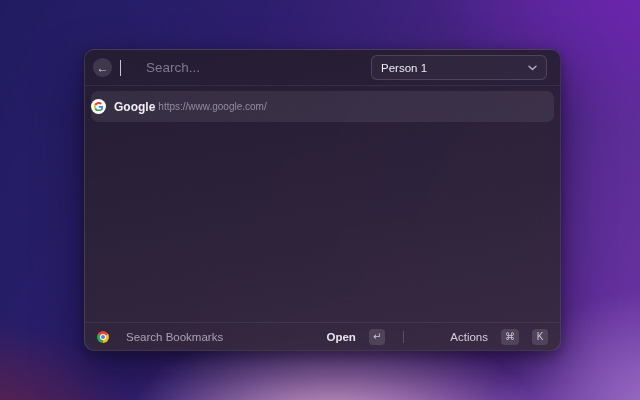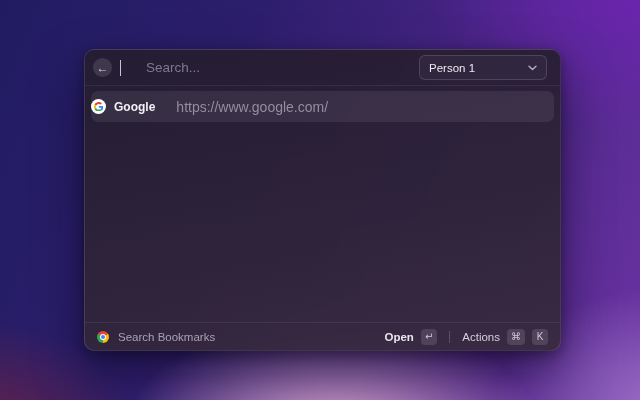--- a/index.html
+++ b/index.html
@@ -41,53 +41,53 @@
               background:rgba(255,255,255,.12); color:#d8d4de;
               display:flex; align-items:center; justify-content:center; flex:0 0 auto; }
   .back-btn span { font-size:12px; line-height:1; transform:translateY(-.5px); }
   .search-wrap { flex:1; display:flex; align-items:center; min-width:0; position:relative; }
   .caret { width:1px; height:16px; background:#c9c4d4; margin-right:1px; flex:0 0 auto; }
   .search-wrap input {
     flex:1; background:transparent; border:none; outline:none;
     font-family:inherit; font-size:13.5px; color:#ece9f1; min-width:0;padding-left:24px;
   }
   .search-wrap input::placeholder { color:#7f7990; }
-  .dropdown { flex:0 0 auto; width:128px; height:25px; border-radius:6px;
+  .dropdown { flex:0 0 auto; width:176px; height:25px; border-radius:6px;
               background:rgba(255,255,255,.035); border:1px solid rgba(255,255,255,.14);
               display:flex; align-items:center; padding:0 9px; cursor:pointer; }
   .dropdown .dd-label { font-size:11.5px; color:#ece9f1; flex:1; }
   .dropdown svg { flex:0 0 auto; }
 
   
   .results { flex:1; padding:5px 6px; overflow:hidden; }
   .row { height:31px; border-radius:7px; display:flex; align-items:center;
          padding:0 0; cursor:pointer; }
   .row.selected { background:rgba(255,255,255,.075); }
   .g-circle { width:15px; height:15px; border-radius:50%; background:#fff; flex:0 0 auto;
               display:flex; align-items:center; justify-content:center; }
   .row .title { font-size:12px; font-weight:700; color:#f2f0f5; margin-left:8px; white-space:nowrap; }
-  .row .url { font-size:14px; color:#948da0; margin-left:21px; white-space:nowrap;
+  .row .url { font-size:10px; color:#948da0; margin-left:3px; white-space:nowrap;
               overflow:hidden; text-overflow:ellipsis; }
 
   
   .ftr { height:28px; flex:0 0 28px; border-top:1px solid rgba(255,255,255,.07);
          display:flex; align-items:center; padding:0 12px; }
-  .ftr-left { display:flex; align-items:center; gap:9px; flex:1; min-width:0; }
+  .ftr-left { display:flex; align-items:center; gap:17px; flex:1; min-width:0; }
   .chrome { width:12px; height:12px; border-radius:50%; position:relative; flex:0 0 auto;
             background:conic-gradient(from 60deg,
               var(--google-yellow,#FBBC05) 0 120deg,
               var(--google-green,#34A853) 0 240deg,
               var(--google-red,#EA4335) 0 360deg); }
   .chrome::before { content:""; position:absolute; inset:3px; border-radius:50%; background:#fff; }
   .chrome::after  { content:""; position:absolute; inset:4px; border-radius:50%;
                     background:var(--google-blue,#4285F4); }
   .src-label { font-size:11.5px; color:#a9a2b5; white-space:nowrap; }
-  .ftr-right { display:flex; align-items:center; gap:7px; }
+  .ftr-right { display:flex; align-items:center; gap:13px; }
   .act-label { font-size:11.5px; color:#e9e6ee; font-weight:700; }
-  .act-label.secondary { font-weight:400; color:#d4cfdc; }
+  .act-label.secondary { font-weight:400; color:#d4cfdc;margin-left:28px; }
   kbd { font-family:inherit; font-size:10px; line-height:1; color:#cfc9d9;
         background:rgba(255,255,255,.12); border-radius:4px;
         min-width:16px; height:16px; padding:0 4px;
         display:inline-flex; align-items:center; justify-content:center; }
   .vdiv { width:1px; height:12px; background:rgba(255,255,255,.18); margin:0 5px; }
 </style>
 </head>
 <body>
 
 <div class="desktop">

